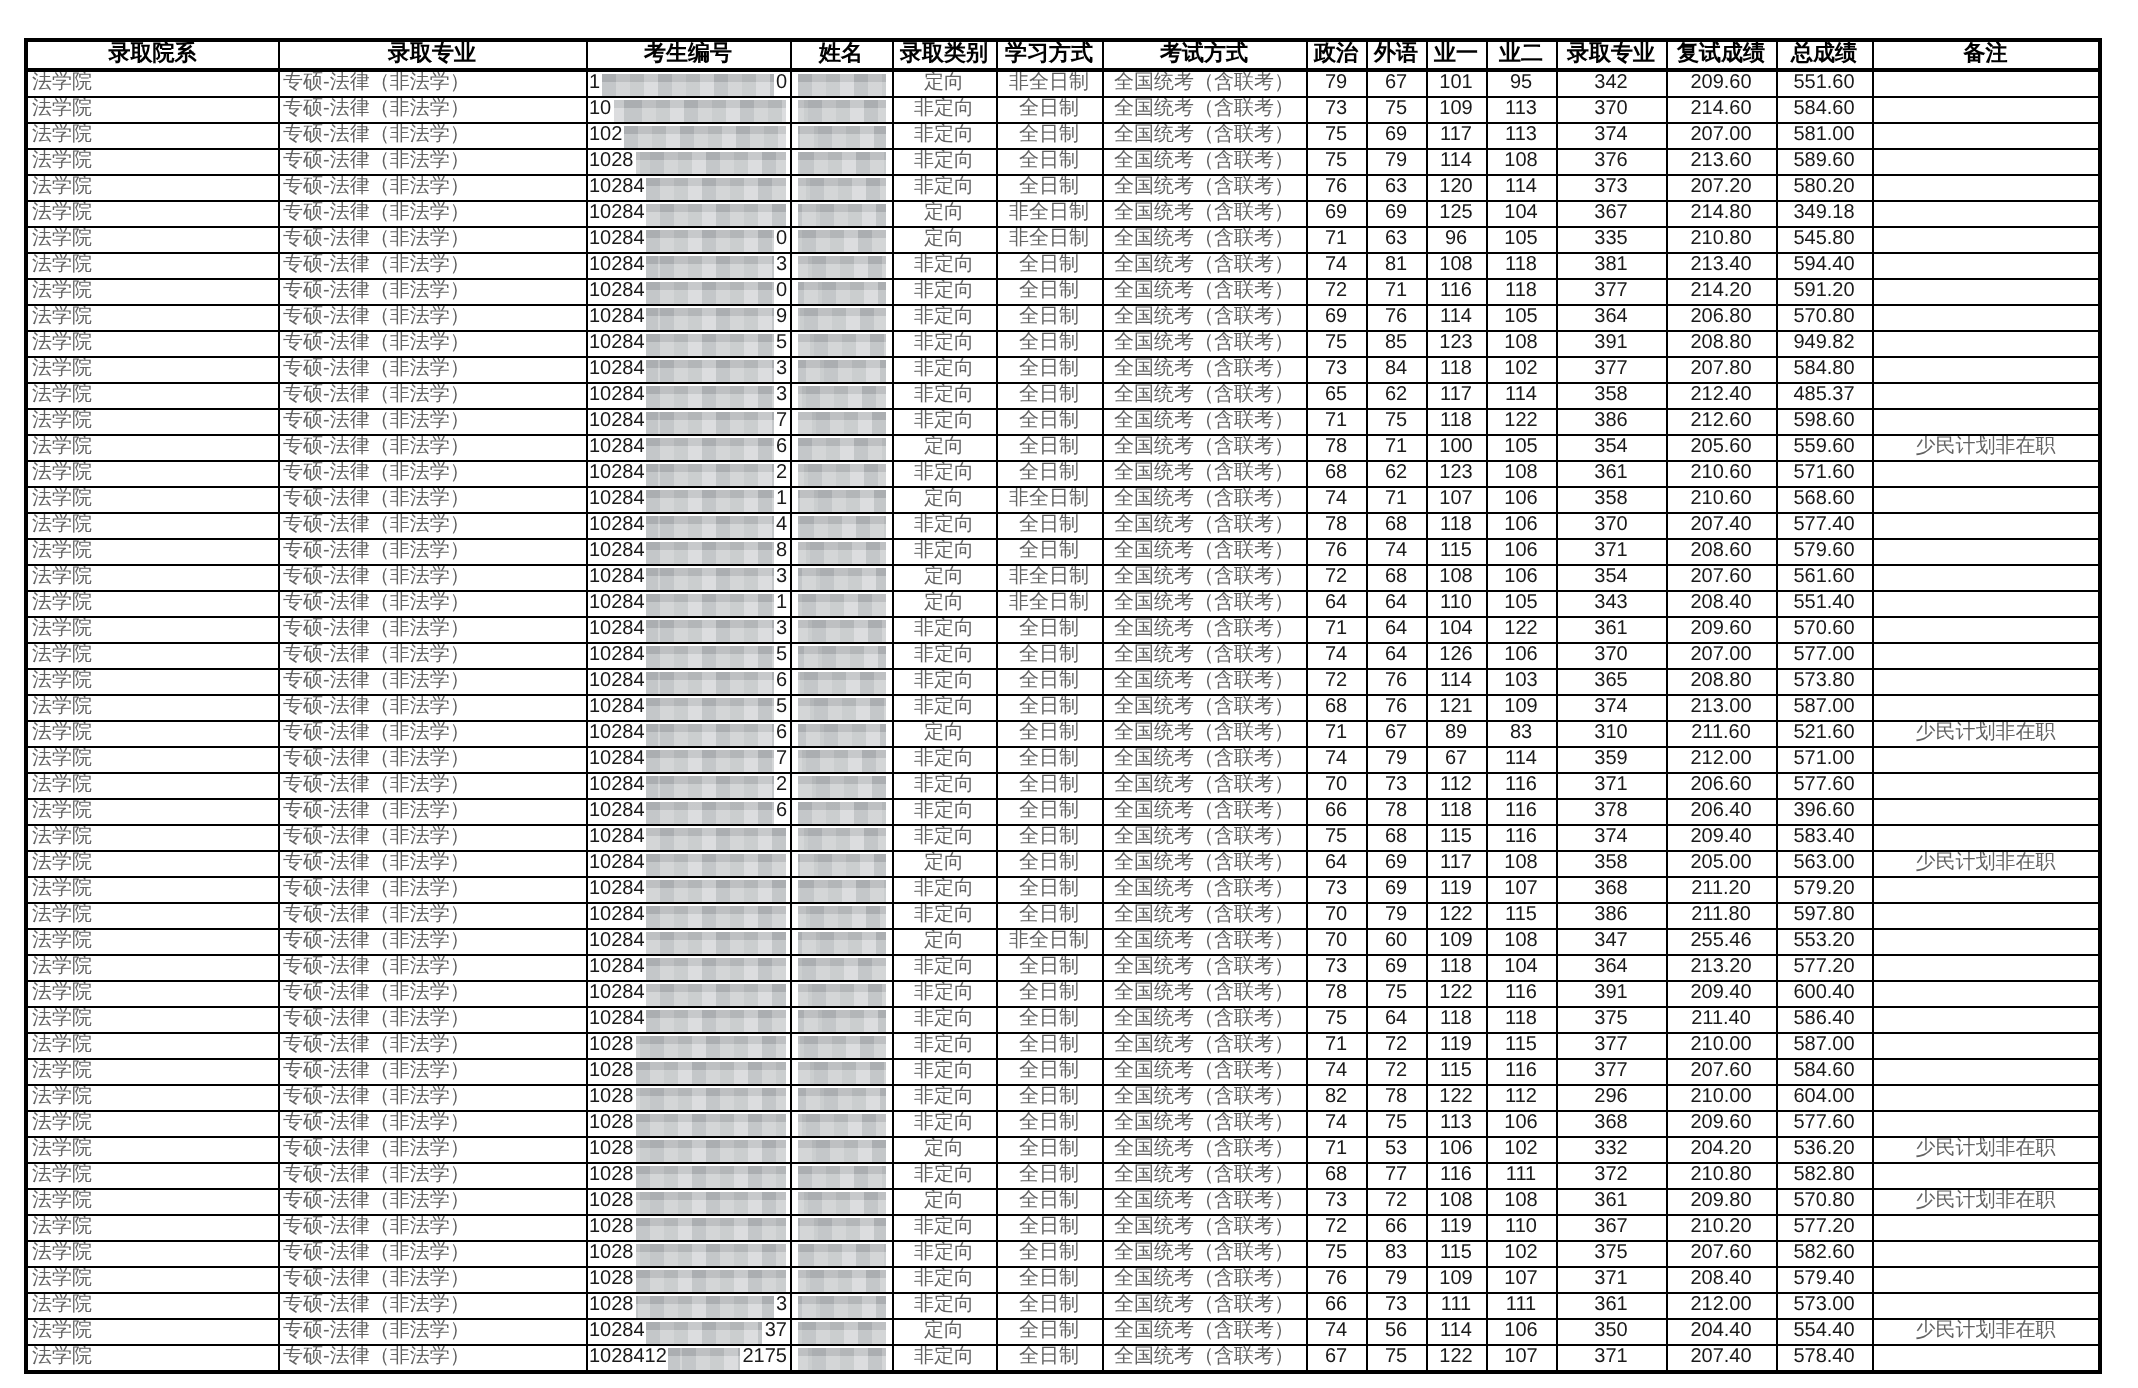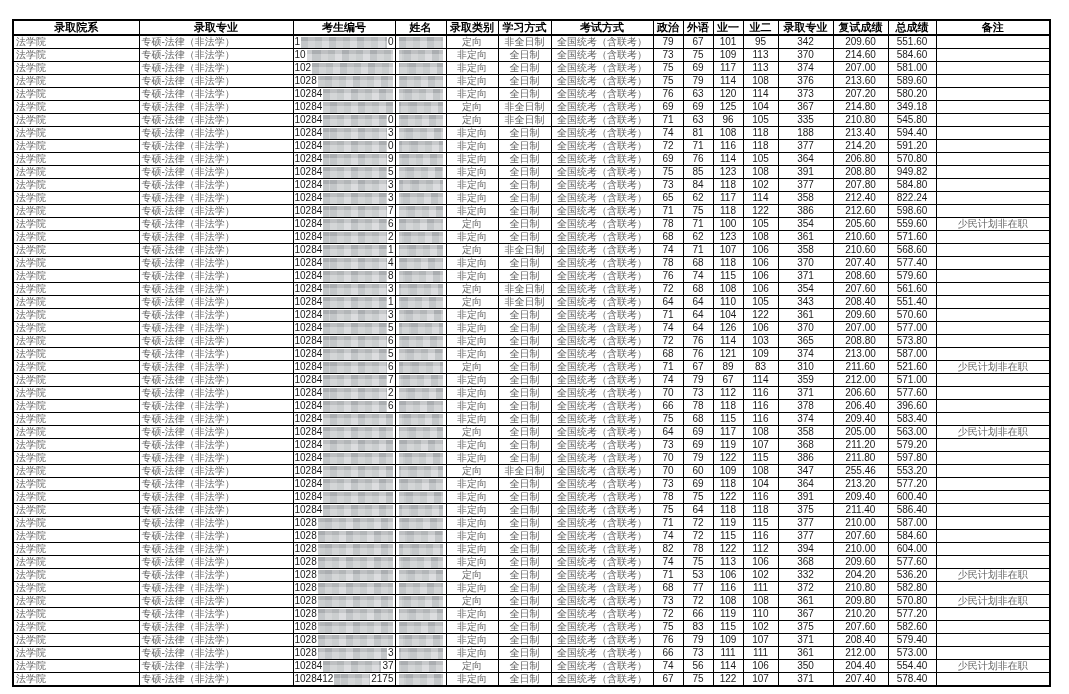--- a/index.html
+++ b/index.html
@@ -264,21 +264,21 @@
         <td class="center">
           <div class="mosaic namemask" style="background-position: 7px 0px, 7px 0px;"></div>
         </td>
         <td class="cn center">非定向</td>
         <td class="cn center">全日制</td>
         <td class="cn center">全国统考（含联考）</td>
         <td class="num">74</td>
         <td class="num">81</td>
         <td class="num">108</td>
         <td class="num">118</td>
-        <td class="num">188</td>
+        <td class="num">381</td>
         <td class="num">213.40</td>
         <td class="num">594.40</td>
         <td class="cn center"></td>
       </tr>
       <tr>
         <td class="cn left">法学院</td>
         <td class="cn left">专硕-法律（非法学）</td>
         <td class="idcell">
           <div class="idwrap">
             <span>10284</span>
@@ -391,21 +391,21 @@
         </td>
         <td class="cn center">非定向</td>
         <td class="cn center">全日制</td>
         <td class="cn center">全国统考（含联考）</td>
         <td class="num">65</td>
         <td class="num">62</td>
         <td class="num">117</td>
         <td class="num">114</td>
         <td class="num">358</td>
         <td class="num">212.40</td>
-        <td class="num">822.24</td>
+        <td class="num">485.37</td>
         <td class="cn center"></td>
       </tr>
       <tr>
         <td class="cn left">法学院</td>
         <td class="cn left">专硕-法律（非法学）</td>
         <td class="idcell">
           <div class="idwrap">
             <span>10284</span>
             <span class="mosaic" style="background-position: 3px 0px, 7px 0px;"></span>
             <span>7</span>
@@ -1064,21 +1064,21 @@
         <td class="center">
           <div class="mosaic namemask" style="background-position: 3px 0px, 13px 0px;"></div>
         </td>
         <td class="cn center">非定向</td>
         <td class="cn center">全日制</td>
         <td class="cn center">全国统考（含联考）</td>
         <td class="num">82</td>
         <td class="num">78</td>
         <td class="num">122</td>
         <td class="num">112</td>
-        <td class="num">394</td>
+        <td class="num">296</td>
         <td class="num">210.00</td>
         <td class="num">604.00</td>
         <td class="cn center"></td>
       </tr>
       <tr>
         <td class="cn left">法学院</td>
         <td class="cn left">专硕-法律（非法学）</td>
         <td class="idcell">
           <div class="idwrap">
             <span>1028</span>

